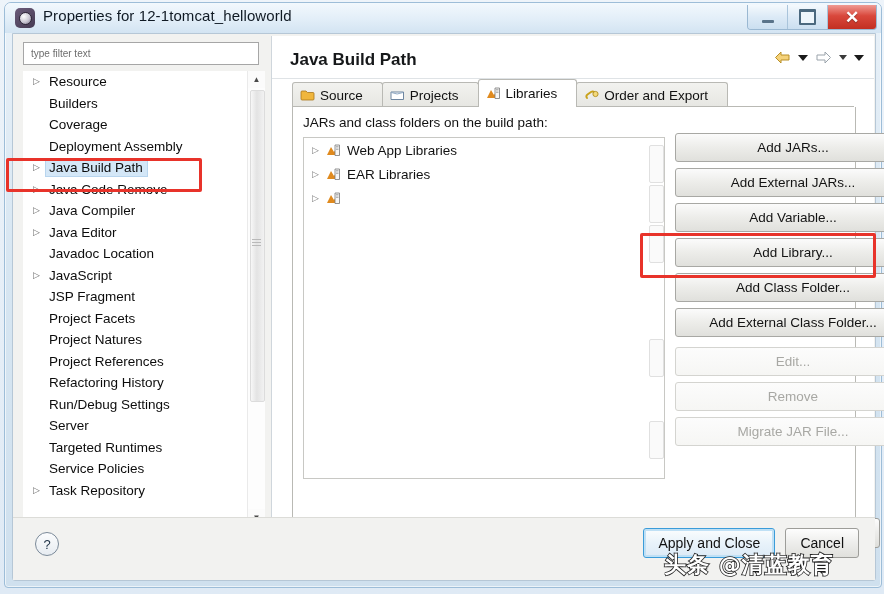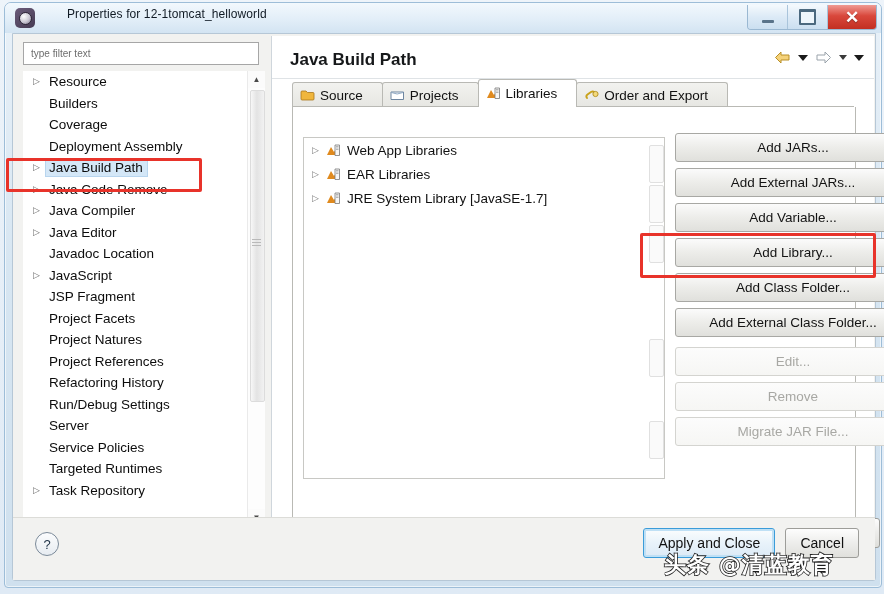--- a/index.html
+++ b/index.html
@@ -38,24 +38,23 @@
     background: linear-gradient(145deg,#6b5c7a,#453a52);
     display: flex; align-items: center; justify-content: center;
   }
   .title-icon .inner {
     width: 11px; height: 11px; border-radius: 50%;
     background: radial-gradient(circle at 35% 32%, #fdfdfd 0%, #c9c6d2 55%, #6f6880 100%);
     border: 1px solid #2f2738;
   }
   .title-text {
     position: absolute; left: 38px; top: 4px;
-    font-size: 12px; color: #101a24;
+    font-size: 15px; color: #101a24;
     letter-spacing: .1px;
     white-space: nowrap;
-    margin-left: 24px;
   }
   .win-buttons {
     position: absolute; right: 4px; top: 2px;
     display: flex; align-items: stretch; height: 24px;
     border: 1px solid #9ab8d2;
     border-top: none;
     border-radius: 0 0 4px 4px;
     overflow: hidden;
     background: #cddff0;
   }
@@ -444,25 +443,25 @@
             <div class="tree-item">
               <span class="arrow"></span>
               <span class="lbl">Run/Debug Settings</span>
             </div>
             <div class="tree-item">
               <span class="arrow"></span>
               <span class="lbl">Server</span>
             </div>
             <div class="tree-item">
               <span class="arrow"></span>
+              <span class="lbl">Targeted Runtimes</span>
+            </div>
+            <div class="tree-item">
+              <span class="arrow"></span>
               <span class="lbl">Service Policies</span>
-            </div>
-            <div class="tree-item">
-              <span class="arrow"></span>
-              <span class="lbl">Targeted Runtimes</span>
             </div>
             <div class="tree-item">
               <span class="arrow">▷</span>
               <span class="lbl">Task Repository</span>
             </div>
           </div>
         <div class="tree-scroll">
           <div class="arw up">▲</div>
           <div class="thumb"></div>
           <div class="grip">
@@ -529,20 +528,21 @@
                   <path d="M3 9 Q1.5 7 3.5 5.5 L7 3 Q9 1.8 10.5 3.5" fill="none" stroke="#c9a21c" stroke-width="2" stroke-linecap="round"></path>
                   <circle cx="11.5" cy="5" r="2.6" fill="#f4d97a" stroke="#b08e20" stroke-width="0.9"></circle>
                 </svg>
               </span>
               <span>Order and Export</span>
             </div>
           </div>
         <div class="tab-strip-line"></div>
 
         <div class="tab-content">
+          <div class="content-label">JARs and class folders on the build path:</div>
 
           <div class="lib-list">
             <div id="lib-rows">
                 <div class="lib-row">
                   <span class="arrow">▷</span>
                   <span class="libicon">
                     <svg width="15" height="13" viewBox="0 0 15 13">
                       <path d="M1 11 L5 3 L8 8 L10 5 L14 11 Z" fill="#e08a1e"></path>
                       <path d="M9 1 L13.5 1 L13.5 11.5 L9 11.5 Z" fill="#f7f7f7" stroke="#7a7a7a" stroke-width="0.8"></path>
                       <path d="M10 2.5 L12.5 2.5 M10 4 L12.5 4 M10 5.5 L12.5 5.5" stroke="#9a9a9a" stroke-width="0.7"></path>
@@ -563,21 +563,20 @@
                 </div>
                 <div class="lib-row">
                   <span class="arrow">▷</span>
                   <span class="libicon">
                     <svg width="15" height="13" viewBox="0 0 15 13">
                       <path d="M1 11 L5 3 L8 8 L10 5 L14 11 Z" fill="#e08a1e"></path>
                       <path d="M9 1 L13.5 1 L13.5 11.5 L9 11.5 Z" fill="#f7f7f7" stroke="#7a7a7a" stroke-width="0.8"></path>
                       <path d="M10 2.5 L12.5 2.5 M10 4 L12.5 4 M10 5.5 L12.5 5.5" stroke="#9a9a9a" stroke-width="0.7"></path>
                     </svg>
                   </span>
-                  <span>JRE System Library [JavaSE-1.7]</span>
                 </div>
               </div>
             <div class="lib-scroll">
               <div class="seg" style="top:6px"></div>
               <div class="seg" style="top:46px"></div>
               <div class="seg" style="top:86px"></div>
               <div class="seg" style="top:200px"></div>
               <div class="seg" style="top:282px"></div>
             </div>
           </div>

